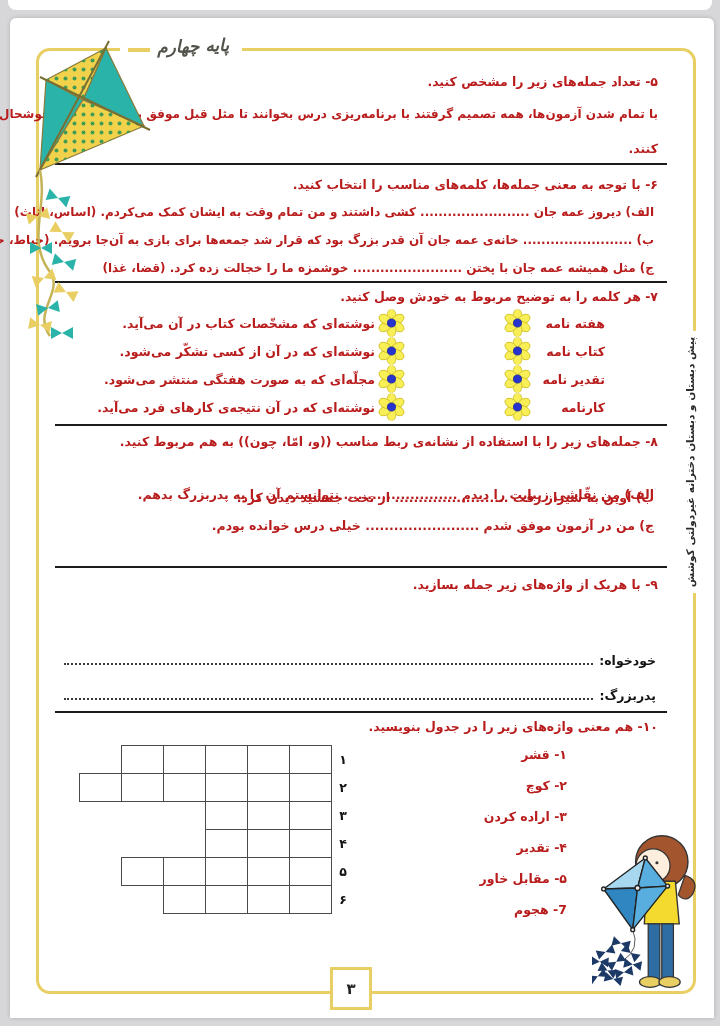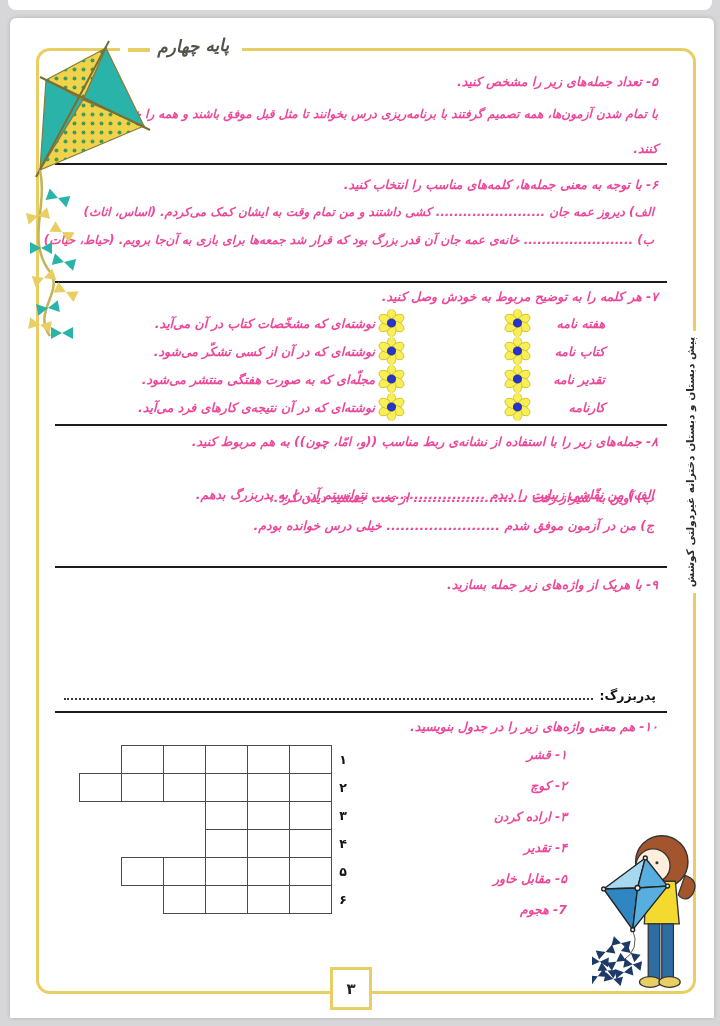--- a/index.html
+++ b/index.html
@@ -7,21 +7,21 @@
   .stage{position:relative;width:720px;height:1026px;background:#d7d7da;overflow:hidden;}
   .prev-page{position:absolute;left:8px;top:0;width:704px;height:10px;background:#ffffff;border-radius:0 0 8px 8px;}
   .page{position:absolute;left:10px;top:18px;width:704px;height:1000px;background:#ffffff;border-radius:6px 6px 0 0;box-shadow:0 0 4px rgba(0,0,0,.18);}
   .frame{position:absolute;left:26px;top:30px;width:654px;height:940px;border:3px solid var(--accent,#e9cf63);border-radius:14px;z-index:1;}
   .gapbox{position:absolute;background:#fff;z-index:2;}
   .title-gap{left:110px;top:22px;width:122px;height:16px;}
   .title-stub{position:absolute;left:118px;top:30px;width:22px;height:4px;background:var(--accent);z-index:3;}
   .page-title{position:absolute;left:132px;top:18px;width:102px;text-align:center;font-size:17px;font-weight:700;font-style:italic;color:#52524a;z-index:4;direction:rtl;transform:rotate(-2deg);}
   .school-gap{left:664px;top:313px;width:32px;height:262px;}
   .school-text{position:absolute;left:50%;top:50%;transform:translate(-50%,-50%) rotate(-90deg);white-space:nowrap;font-size:10.5px;font-weight:700;color:#2b2b2b;direction:rtl;z-index:3;}
-  .line{position:absolute;white-space:nowrap;direction:rtl;font-weight:700;font-size:12.5px;color:#ec4899;transform:translateY(-50%);z-index:2;font-style:italic;}
+  .line{position:absolute;white-space:nowrap;direction:rtl;font-weight:700;font-size:12.5px;color:#b91c1c;transform:translateY(-50%);z-index:2;}
   .long{font-size:12px;}
   .divider{position:absolute;left:45px;width:612px;border-top:2px solid #1b1b1b;z-index:2;}
   .flower{position:absolute;width:27px;height:27px;transform:translateY(-50%);z-index:2;}
   .q9row{position:absolute;left:50px;right:58px;height:22px;display:flex;direction:rtl;align-items:flex-end;z-index:2;transform:translateY(-50%);}
   .q9row .lbl{font-weight:700;font-size:12.5px;color:#141414;white-space:nowrap;}
   .q9row .dotfill{flex:1;border-bottom:2.5px dotted #3a3a3a;margin:0 6px 3px 4px;}
   #crossword{position:absolute;left:68px;top:727px;width:254px;height:170px;z-index:2;}
   #crossword .cell{position:absolute;width:43px;height:29px;border:1.4px solid #4a4a4a;box-sizing:border-box;background:#fff;}
   .rowlabel{position:absolute;left:324px;width:18px;text-align:center;font-weight:700;font-size:12.5px;color:#141414;transform:translateY(-50%);z-index:2;}
   .pagenum{position:absolute;left:320px;top:949px;width:42px;height:43px;background:#fff;border:3px solid var(--accent);box-sizing:border-box;z-index:6;display:flex;align-items:center;justify-content:center;font-weight:700;font-size:15px;color:#222;}
@@ -99,20 +99,21 @@
     </svg>
 
     <div class="line" style="top:63px;right:56px">۵- تعداد جمله‌های زیر را مشخص کنید.</div>
     <div class="line long" style="top:96px;right:56px">با تمام شدن آزمون‌ها، همه تصمیم گرفتند با برنامه‌ریزی درس بخوانند تا مثل قبل موفق باشند و همه را خوشحال</div>
     <div class="line" style="top:130px;right:56px">کنند.</div>
     <div class="divider" style="top:145px"></div>
 
     <div class="line" style="top:166px;right:56px">۶- با توجه به معنی جمله‌ها، کلمه‌های مناسب را انتخاب کنید.</div>
     <div class="line long" style="top:194px;right:60px">الف) دیروز عمه جان ........................ کشی داشتند و من تمام وقت به ایشان کمک می‌کردم. (اساس، اثاث)</div>
     <div class="line long" style="top:222px;right:60px">ب) ........................ خانه‌ی عمه جان آن قدر بزرگ بود که قرار شد جمعه‌ها برای بازی به آن‌جا برویم. (حیاط، حیات)</div>
+    <div class="line long" style="top:250px;right:60px">ج) مثل همیشه عمه جان با پختن ........................ خوشمزه ما را خجالت زده کرد. (قضا، غذا)</div>
     <div class="divider" style="top:263px"></div>
 
     <div class="line" style="top:278px;right:56px">۷- هر کلمه را به توضیح مربوط به خودش وصل کنید.</div>
 
     <div class="line" style="top:305px;right:109px">هفته نامه</div>
     <div class="flower" style="left:494px;top:305px"><svg width="27" height="27" viewBox="-14 -14 28 28">
           <ellipse cx="0" cy="-7.5" rx="4.6" ry="7" transform="rotate(0)" style="fill:var(--flower-petal)" stroke="#cdbb1c" stroke-width="0.8"></ellipse>
           <ellipse cx="0" cy="-7.5" rx="4.6" ry="7" transform="rotate(60)" style="fill:var(--flower-petal)" stroke="#cdbb1c" stroke-width="0.8"></ellipse>
           <ellipse cx="0" cy="-7.5" rx="4.6" ry="7" transform="rotate(120)" style="fill:var(--flower-petal)" stroke="#cdbb1c" stroke-width="0.8"></ellipse>
           <ellipse cx="0" cy="-7.5" rx="4.6" ry="7" transform="rotate(180)" style="fill:var(--flower-petal)" stroke="#cdbb1c" stroke-width="0.8"></ellipse>
@@ -196,20 +197,24 @@
 
     <div class="divider" style="top:406px"></div>
 
     <div class="line" style="top:423px;right:56px">۸- جمله‌های زیر را با استفاده از نشانه‌ی ربط مناسب ((و، امّا، چون)) به هم مربوط کنید.</div>
     <div class="line" style="top:476px;right:60px">الف) من نقّاشی زیبایت را دیدم ........................ نتوانستم آن را به پدربزرگ بدهم.</div>
     <div class="line" style="top:479px;right:60px">ب) آوین به شیراز رفت ........................ از تخت جمشید دیدن کرد.</div>
     <div class="line" style="top:507px;right:60px">ج) من در آزمون موفق شدم ........................ خیلی درس خوانده بودم.</div>
     <div class="divider" style="top:548px"></div>
 
     <div class="line" style="top:566px;right:56px">۹- با هریک از واژه‌های زیر جمله بسازید.</div>
+    <div class="q9row" style="top:639px">
+      <span class="lbl">خودخواه:</span>
+      <span class="dotfill"></span>
+    </div>
     <div class="q9row" style="top:674px">
       <span class="lbl">پدربزرگ:</span>
       <span class="dotfill"></span>
     </div>
     <div class="divider" style="top:693px"></div>
 
     <div class="line" style="top:708px;right:56px">۱۰- هم معنی واژه‌های زیر را در جدول بنویسید.</div>
     <div id="crossword">
         <div class="cell" style="right: 0px; top: 0px;"></div>
         <div class="cell" style="right: 42px; top: 0px;"></div>

